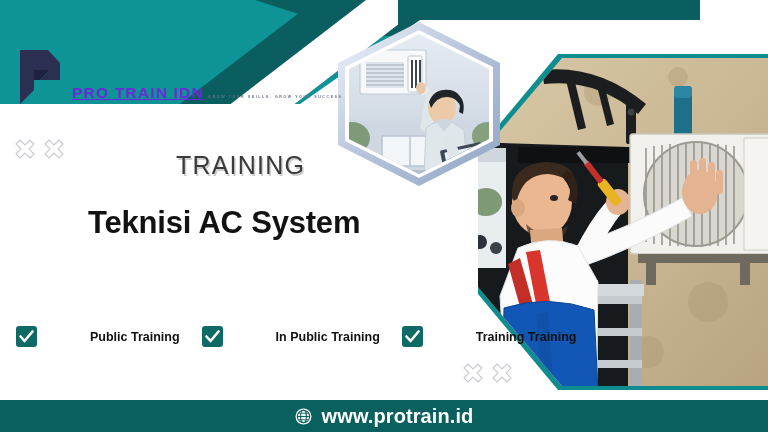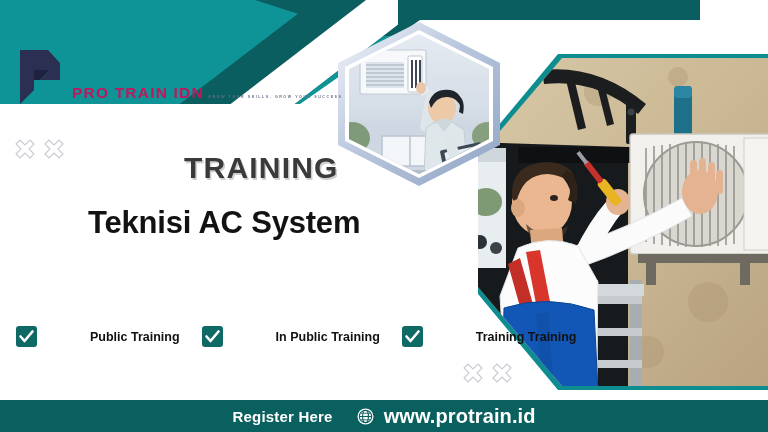--- a/index.html
+++ b/index.html
@@ -63,38 +63,38 @@
 
   
   .logo-block {
     position:absolute; left:14px; top:46px; z-index:12;
     display:flex; flex-direction:column; align-items:flex-start;
   }
   .logo-row { display:flex; align-items:flex-end; gap:6px; }
   .logo-mark { width:52px; height:62px; flex:0 0 auto; }
   .logo-text-wrap { padding-bottom:6px; }
   .logo-name {
-    font-size:15.5px; font-weight:bold; color:#be185d;
-    letter-spacing:1.2px; line-height:1; white-space:nowrap;
+    font-size:15.5px; font-weight:bold; color:#6d28d9;
+    letter-spacing:1.2px; line-height:1; white-space:nowrap;text-decoration:underline;
   }
   .logo-tag {
     font-size:3.6px; color:#6a6f8a; letter-spacing:1.55px;
     margin-top:3.5px; white-space:nowrap; font-weight:bold;
   }
 
   
   .x-group { position:absolute; display:flex; gap:3px; z-index:6; }
   .x-group.left { left:12px; top:136px; }
   .x-group.right { left:460px; top:360px; }
   .x-mark { width:26px; height:26px; }
 
   
   .heading-training {
-    position:absolute; left:184px; top:153px; z-index:14;
-    font-size:30px; font-weight:bold; color:#3a3a3a;
+    position:absolute; left:176px; top:153px; z-index:14;
+    font-size:25px; font-weight:normal; color:#3a3a3a;
     letter-spacing:1.2px; line-height:1;
     text-shadow:1.5px 1.5px 0 rgba(190,190,190,0.75);
   }
   .heading-main {
     position:absolute; left:88px; top:206px; z-index:14;
     font-size:31px; font-weight:bold; color:#121212;
     letter-spacing:-0.2px; line-height:1.1;
   }
 
   
@@ -448,21 +448,20 @@
       <span class="check-box">
         <svg viewBox="0 0 21 21" width="21" height="21" aria-hidden="true">
           <path d="M4.5 10.5 L8.5 15 L16.5 5.5" fill="none" stroke="#ffffff" stroke-width="2.6" stroke-linecap="round" stroke-linejoin="round"></path>
         </svg>
       </span>
       <span class="check-label">Training Training</span>
     </div>
   </div>
 
   <div class="footer">
-    <span class="footer-cta">Register Here</span>
     <span class="footer-site">
       <span class="globe-icon">
         <svg viewBox="0 0 17 17" width="17" height="17" aria-hidden="true">
           <circle cx="8.5" cy="8.5" r="8" fill="#ffffff"></circle>
           <circle cx="8.5" cy="8.5" r="6.2" fill="none" stroke="#0a5f5f" stroke-width="1.1"></circle>
           <ellipse cx="8.5" cy="8.5" rx="2.9" ry="6.2" fill="none" stroke="#0a5f5f" stroke-width="1.1"></ellipse>
           <line x1="2.3" y1="8.5" x2="14.7" y2="8.5" stroke="#0a5f5f" stroke-width="1.1"></line>
           <line x1="3.6" y1="5.2" x2="13.4" y2="5.2" stroke="#0a5f5f" stroke-width="0.9"></line>
           <line x1="3.6" y1="11.8" x2="13.4" y2="11.8" stroke="#0a5f5f" stroke-width="0.9"></line>
         </svg>

